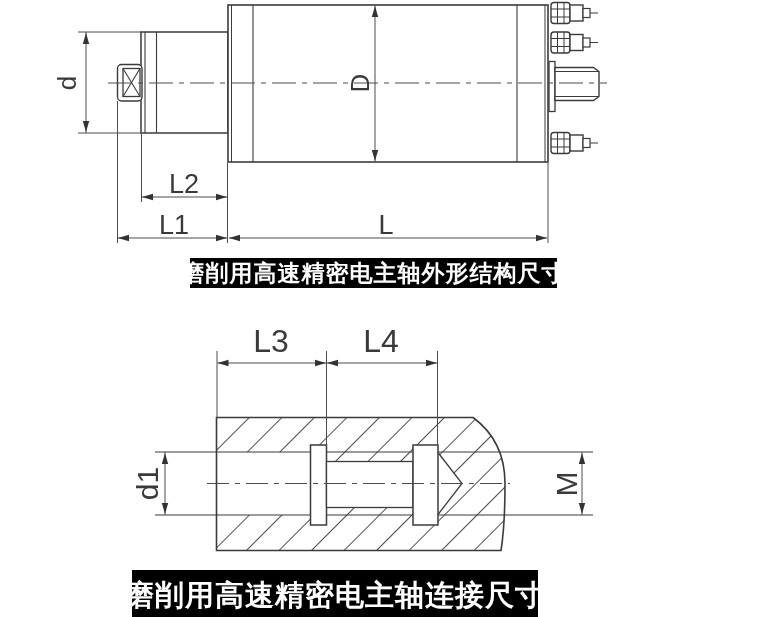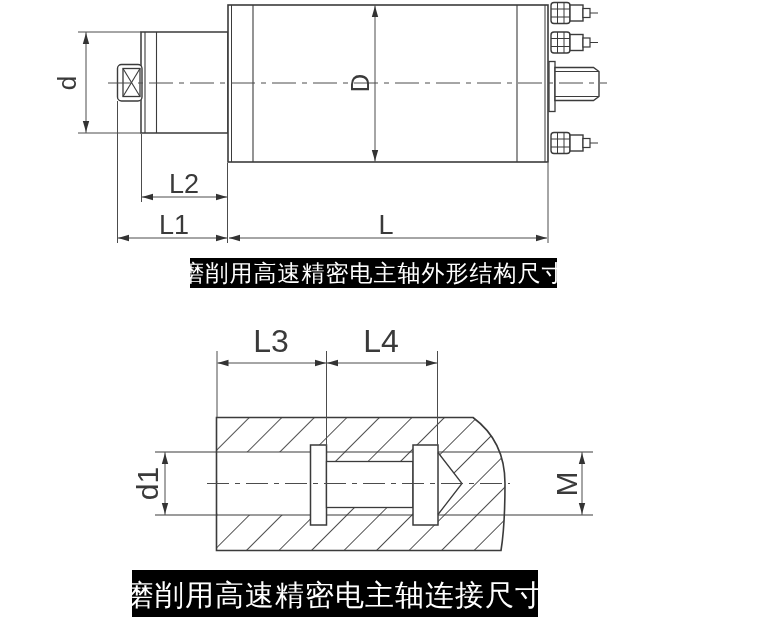--- a/index.html
+++ b/index.html
@@ -13,21 +13,21 @@
   .stage svg{position:absolute;left:0;top:0;}
   .dim-text{
     font-family:"Liberation Sans", sans-serif;
     fill:#3a3a3a;
   }
   .caption{
     position:absolute;
     display:flex;align-items:center;justify-content:center;
     background:#000;color:#fff;
     font-family:"Liberation Sans", sans-serif;
-    font-weight:normal;
+    font-weight:bold;
     letter-spacing:1px;
     white-space:nowrap;
   }
   .caption-top{left:190px;top:258px;width:367px;height:30px;font-size:23px;}
   .caption-bottom{left:132px;top:570px;width:406px;height:52px;font-size:29px;}
 </style>
 </head>
 <body>
 
 <div class="stage">

